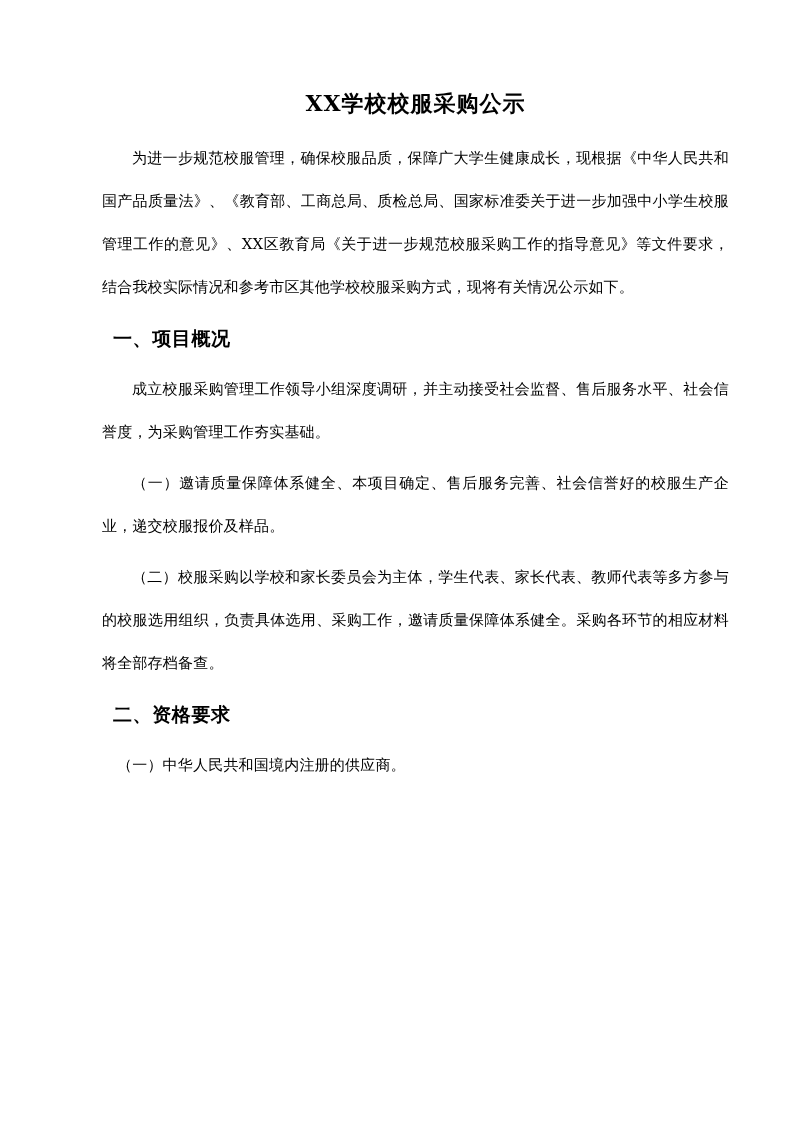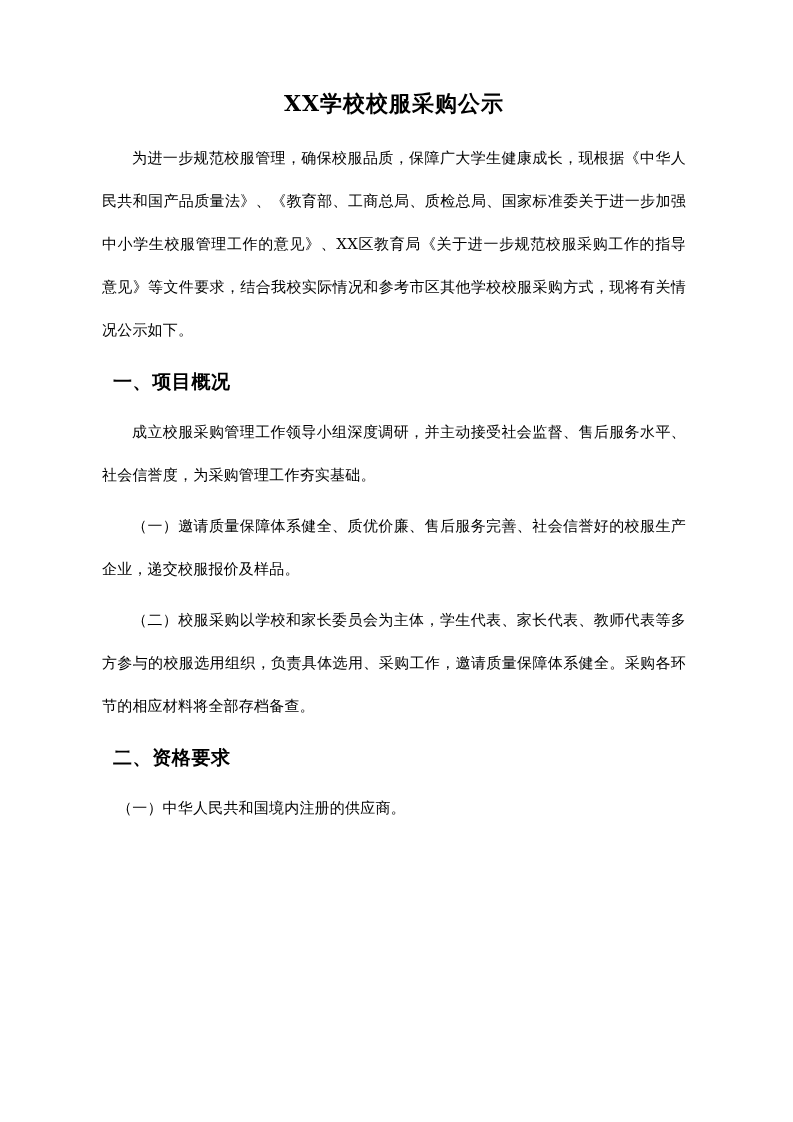--- a/index.html
+++ b/index.html
@@ -12,21 +12,21 @@
     height: 1122px;
     font-family: "DejaVu Serif", "Liberation Serif", serif;
     color: #000000;
     overflow: hidden;
   }
   .page {
     position: relative;
     width: 793px;
     height: 894px;
     box-sizing: border-box;
-    padding: 88px 99px 60px 94px;
+    padding: 88px 56px 60px 94px;
   }
   .doc-title {
     text-align: center;
     font-family: "DejaVu Serif", "Liberation Serif", serif;
     font-weight: bold;
     font-size: 22px;
     letter-spacing: 1px;
     margin: 0 0 18px 0;
     line-height: 1.4;
   }
@@ -55,18 +55,18 @@
 </style>
 </head>
 <body>
 
 <div class="page">
   <h1 class="doc-title">XX学校校服采购公示</h1>
   <div class="body-content">
     <p class="para indent2">为进一步规范校服管理，确保校服品质，保障广大学生健康成长，现根据《中华人民共和国产品质量法》、《教育部、工商总局、质检总局、国家标准委关于进一步加强中小学生校服管理工作的意见》、XX区教育局《关于进一步规范校服采购工作的指导意见》等文件要求，结合我校实际情况和参考市区其他学校校服采购方式，现将有关情况公示如下。</p>
     <p class="heading">一、项目概况</p>
     <p class="para indent2">成立校服采购管理工作领导小组深度调研，并主动接受社会监督、售后服务水平、社会信誉度，为采购管理工作夯实基础。</p>
-    <p class="para indent2">（一）邀请质量保障体系健全、质优价廉、售后服务完善、社会信誉好的校服生产企业，递交校服报价及样品。</p>
+    <p class="para indent2">（一）邀请质量保障体系健全、本项目确定、售后服务完善、社会信誉好的校服生产企业，递交校服报价及样品。</p>
     <p class="para indent2">（二）校服采购以学校和家长委员会为主体，学生代表、家长代表、教师代表等多方参与的校服选用组织，负责具体选用、采购工作，邀请质量保障体系健全。采购各环节的相应材料将全部存档备查。</p>
     <p class="heading">二、资格要求</p>
     <p class="para indent1">（一）中华人民共和国境内注册的供应商。</p>
   </div>
 </div>
 
 </body></html>

